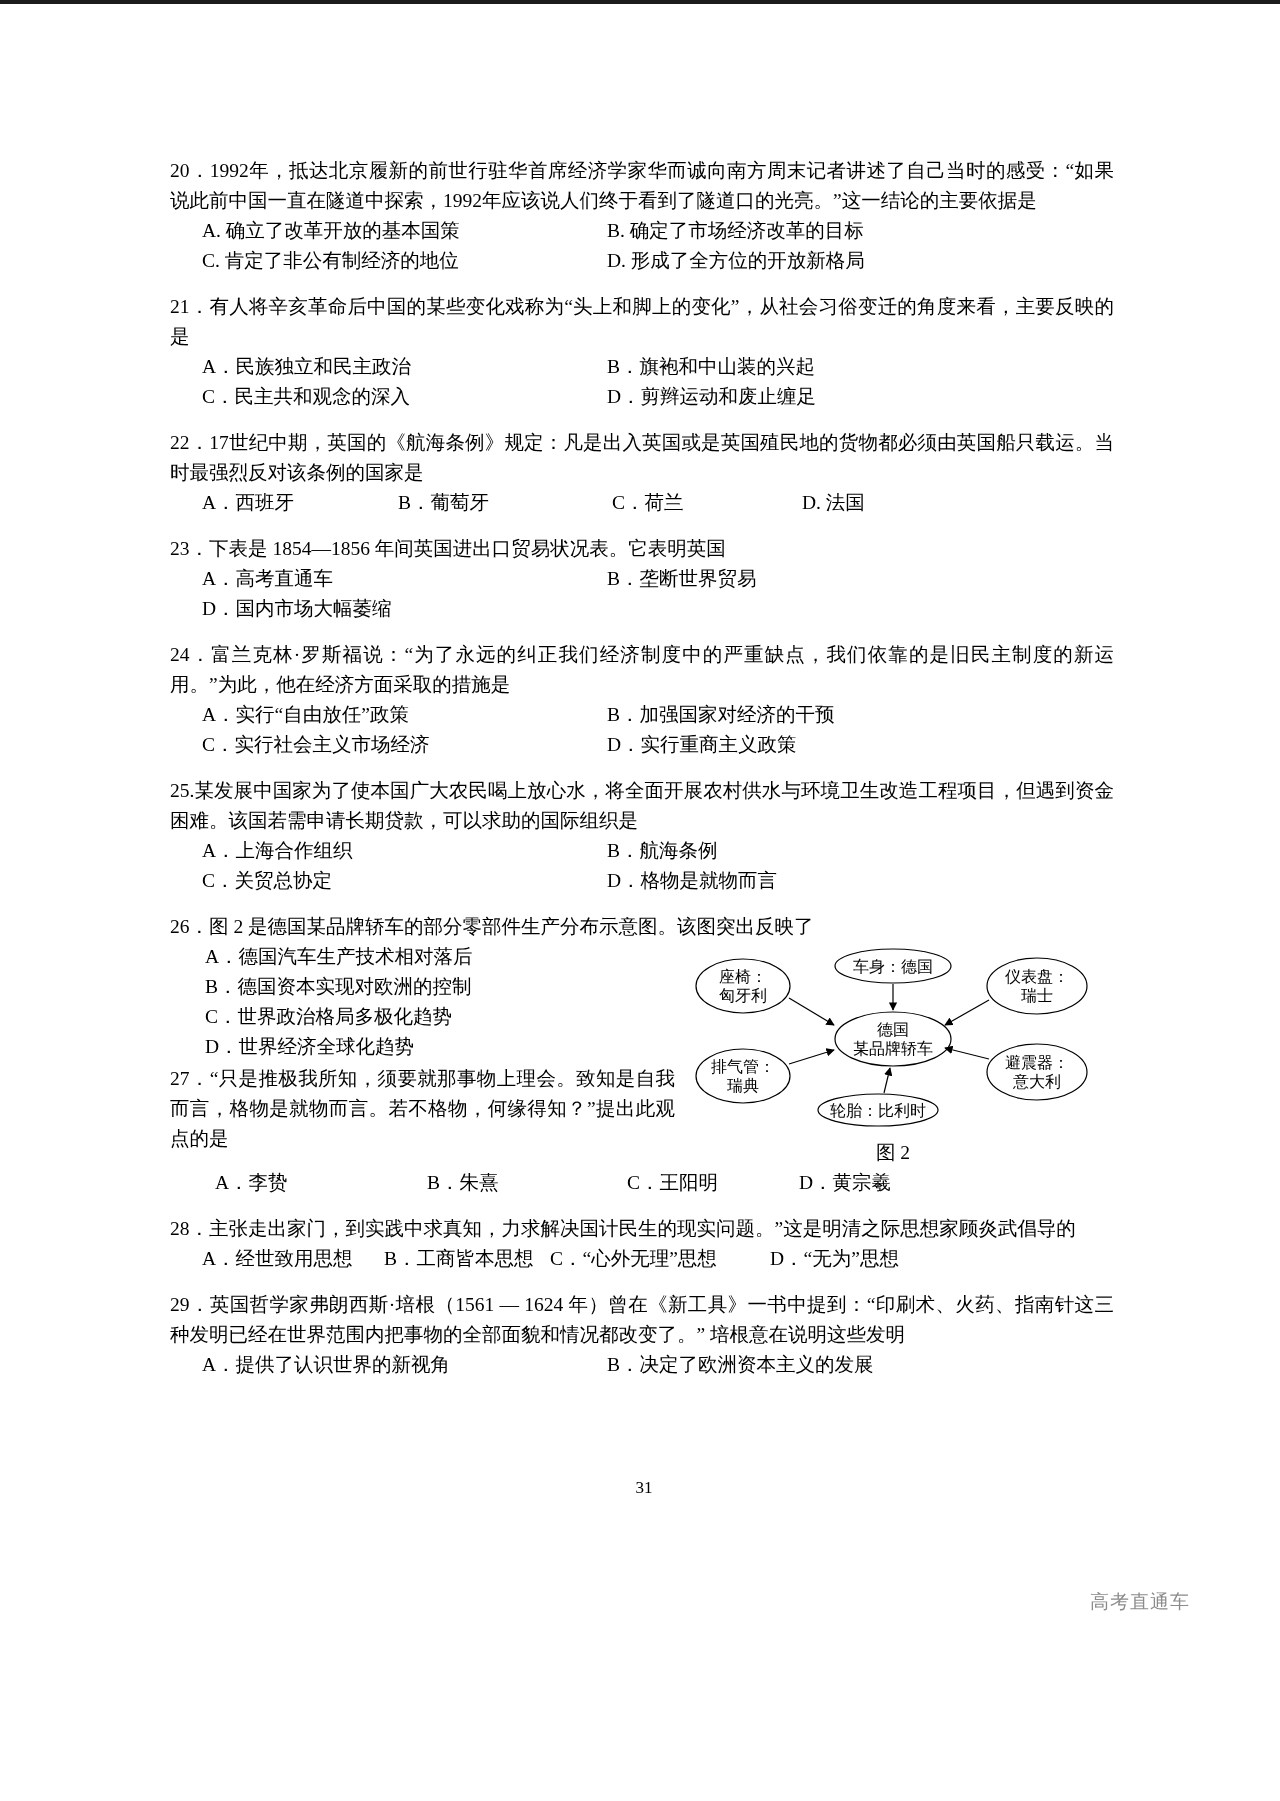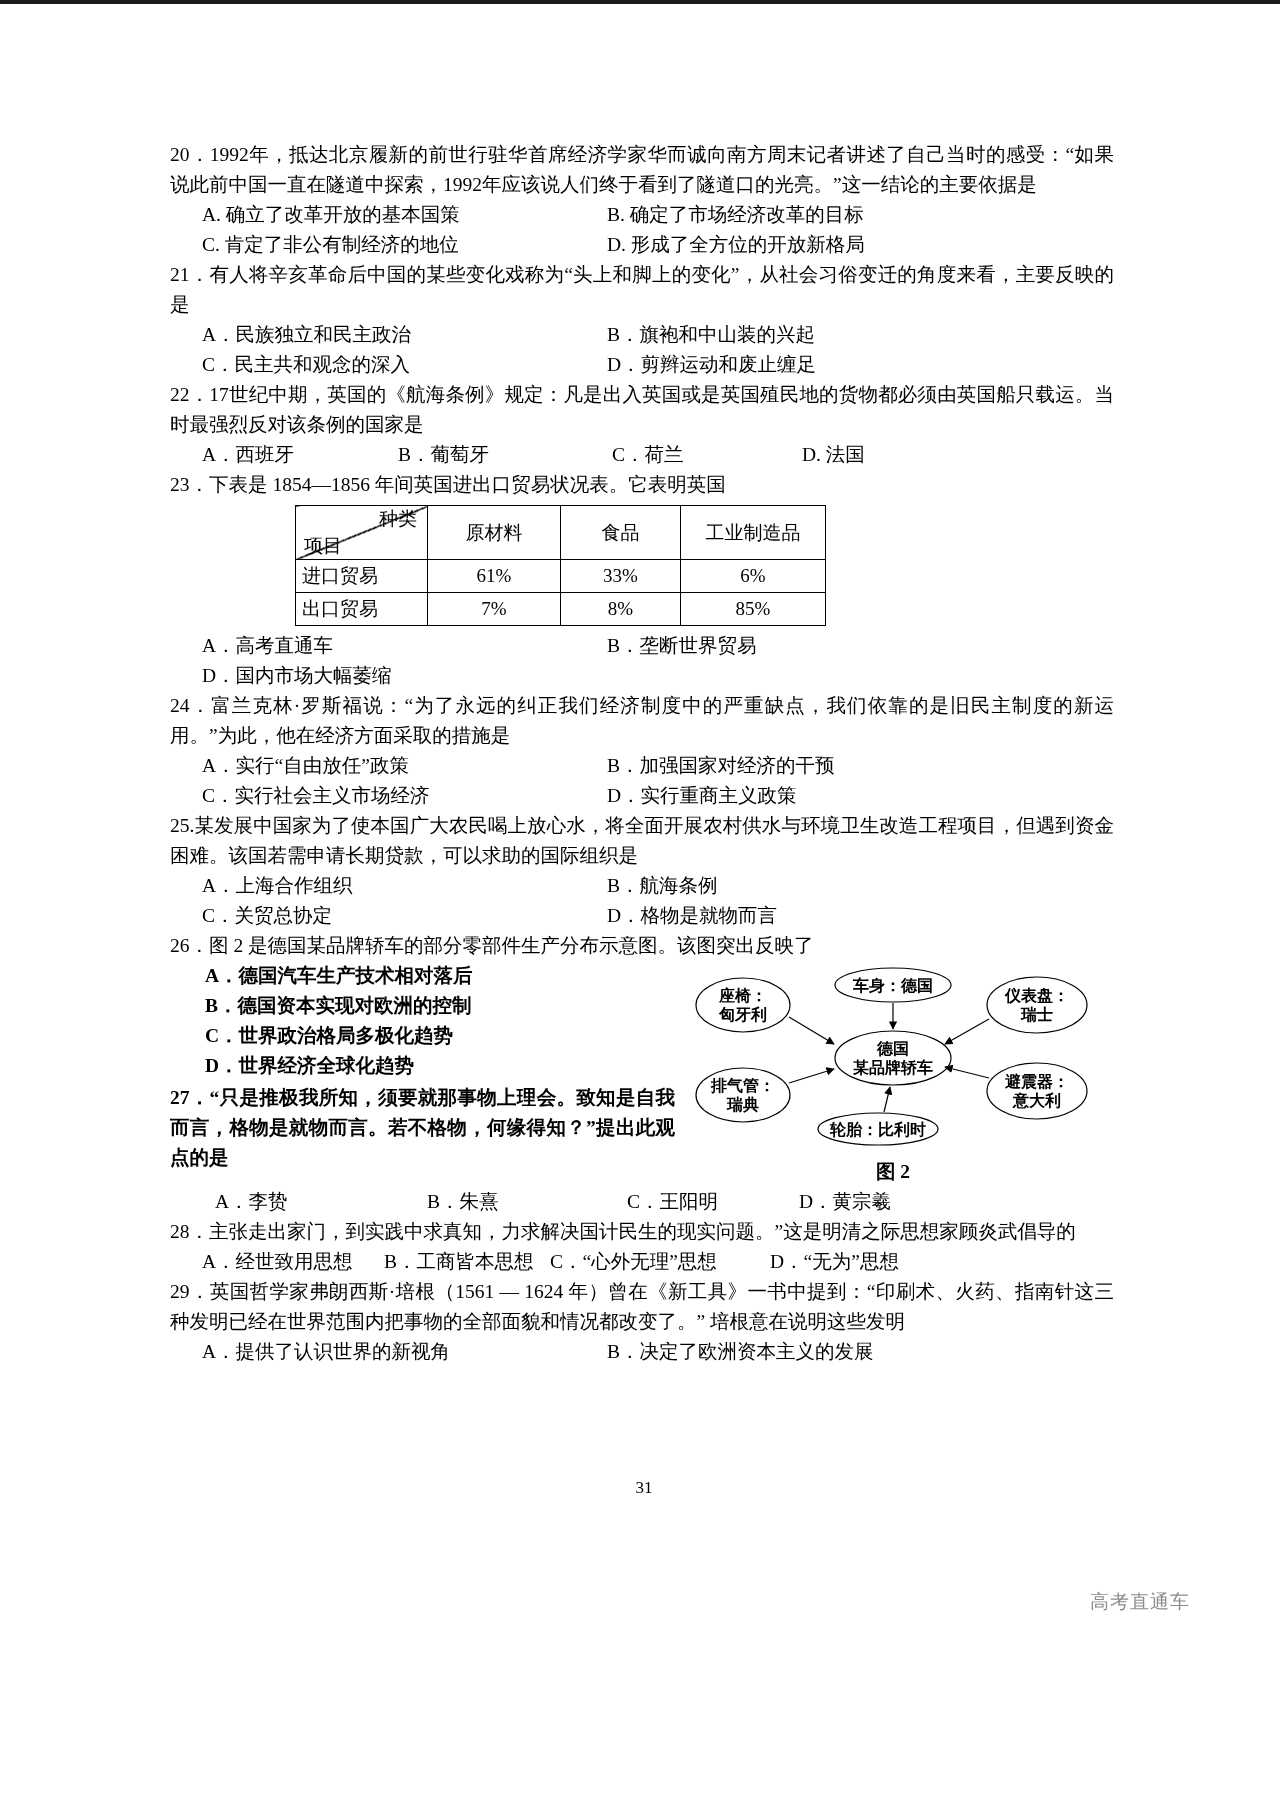--- a/index.html
+++ b/index.html
@@ -12,21 +12,21 @@
   }
   .top-edge {
     position: absolute; top: 0; left: 0; right: 0; height: 4px;
     background: #1c1c1c;
   }
   .content {
     position: absolute; left: 170px; top: 140px; width: 944px;
     font-size: 19.5px; line-height: 30px;
   }
   .q { margin: 0; }
-  .stem { text-align: justify; }
+  .stem { text-align: justify; margin-top: 16px; }
   .opts { padding-left: 32px; }
   .opt { display: block; white-space: nowrap; }
   .cols2 { display: grid; grid-template-columns: 405px 1fr; }
   .cols4-22 { display: grid; grid-template-columns: 196px 214px 190px 1fr; }
   .cols4-27 { display: grid; grid-template-columns: 212px 200px 172px 1fr; padding-left: 45px; }
   .cols4-28 { display: grid; grid-template-columns: 182px 166px 220px 1fr; }
   .col1 { padding-left: 35px; }
 
   
   table.trade-table {
@@ -43,21 +43,21 @@
       #000 calc(50% + 0.8px), transparent calc(50% + 0.8px));
   }
   table.trade-table td.c1 { width: 133px; }
   table.trade-table td.c2 { width: 120px; }
   table.trade-table td.c3 { width: 145px; }
   .c-top { position: absolute; top: 2px; right: 10px; }
   .c-bottom { position: absolute; bottom: 2px; left: 8px; }
   td.rowlabel { text-align: left !important; padding-left: 6px; }
 
   
-  .q26-row { display: flex; align-items: flex-start; font-weight: bold; }
+  .q26-row { display: flex; align-items: flex-start; }
   .q26-left { flex: 0 0 505px; }
   .q26-left .stem { margin-top: 2px; }
   .q26-right { flex: 1; padding-left: 18px; padding-top: 4px; }
   .diagram-caption { text-align: center; width: 400px; margin-top: 2px; }
 
   svg.diagram { display: block; }
   svg.diagram ellipse { fill: none; stroke: #000; stroke-width: 1.2; }
   svg.diagram line { stroke: #000; stroke-width: 1.2; }
   svg.diagram text {
     font-family: "Liberation Serif", "DejaVu Serif", serif;
@@ -108,45 +108,20 @@
       <span class="opt">A．西班牙</span>
       <span class="opt">B．葡萄牙</span>
       <span class="opt">C．荷兰</span>
       <span class="opt">D. 法国</span>
     </div>
   </section>
 
   <section class="q">
     <p class="stem">23．下表是 1854—1856 年间英国进出口贸易状况表。它表明英国</p>
 
-    <table class="trade-table">
-      <tbody>
-        <tr>
-          <td class="corner">
-            <span class="c-top">种类</span>
-            <span class="c-bottom">项目</span>
-          </td>
-          <td class="c1">原材料</td>
-          <td class="c2">食品</td>
-          <td class="c3">工业制造品</td>
-        </tr>
-        <tr>
-          <td class="rowlabel">进口贸易</td>
-          <td>61%</td>
-          <td>33%</td>
-          <td>6%</td>
-        </tr>
-        <tr>
-          <td class="rowlabel">出口贸易</td>
-          <td>7%</td>
-          <td>8%</td>
-          <td>85%</td>
-        </tr>
-      </tbody>
-    </table>
 
     <div class="opts cols2">
       <span class="opt">A．高考直通车</span>
       <span class="opt">B．垄断世界贸易</span>
       <span class="opt">D．国内市场大幅萎缩</span>
     </div>
   </section>
 
   <section class="q">
     <p class="stem">24．富兰克林·罗斯福说：“为了永远的纠正我们经济制度中的严重缺点，我们依靠的是旧民主制度的新运用。”为此，他在经济方面采取的措施是</p>

